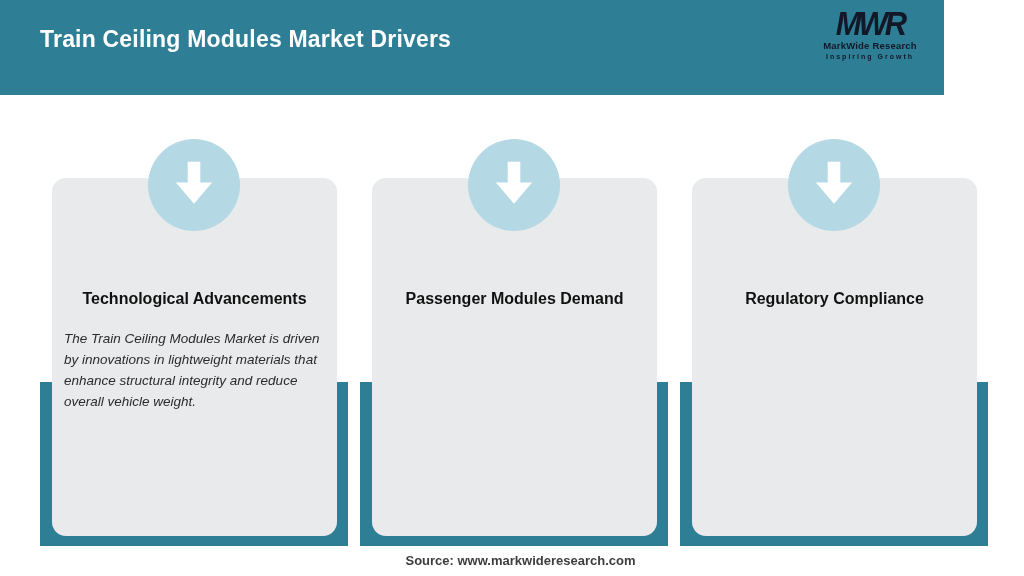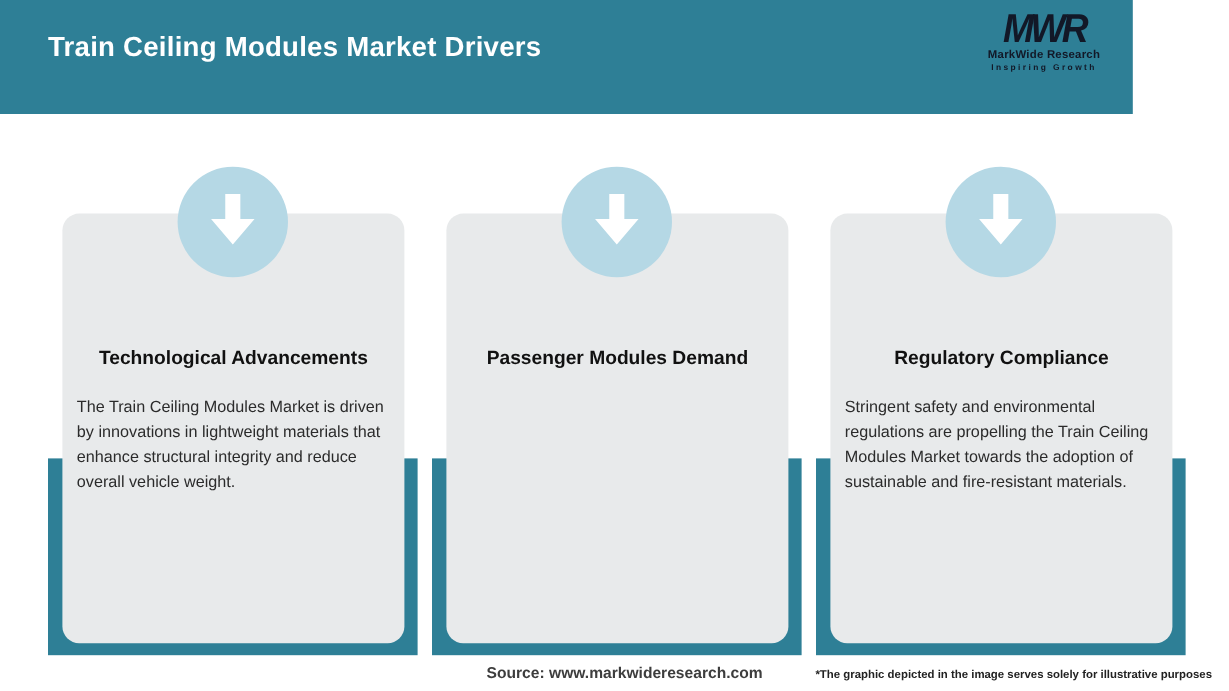--- a/index.html
+++ b/index.html
@@ -104,20 +104,21 @@
     color: #111111;
     margin-top: 36px;
   }
   .card-body {
     position: absolute;
     top: 150px;
     left: 12px; right: 10px;
     font-size: 13.5px;
     line-height: 21px;
     color: #2b2b2b;
+    font-style: italic;
   }
 
   
   .footer-source {
     position: absolute;
     top: 553px;
     left: 0;
     width: 1024px;
     text-align: center;
     font-size: 13px;
@@ -156,21 +157,20 @@
     <div class="card-title">Technological Advancements</div>
     <div class="card-body">The Train Ceiling Modules Market is driven by innovations in lightweight materials that enhance structural integrity and reduce overall vehicle weight.</div>
   </div>
 
   <div class="card card-2">
     <div class="card-title">Passenger Modules Demand</div>
   </div>
 
   <div class="card card-3">
     <div class="card-title">Regulatory Compliance</div>
-    <div class="card-body">Stringent safety and environmental regulations are propelling the Train Ceiling Modules Market towards the adoption of sustainable and fire-resistant materials.</div>
   </div>
 
   <div class="circle circle-1">
     <span>
       <svg width="58" height="58" viewBox="0 0 24 24">
         <path d="M9.4 3.2 h5.2 v8.6 h4.9 L12 20.6 L4.5 11.8 h4.9 Z" fill="#ffffff"></path>
       </svg>
     </span>
   </div>
   <div class="circle circle-2">
@@ -182,15 +182,14 @@
   </div>
   <div class="circle circle-3">
     <span>
       <svg width="58" height="58" viewBox="0 0 24 24">
         <path d="M9.4 3.2 h5.2 v8.6 h4.9 L12 20.6 L4.5 11.8 h4.9 Z" fill="#ffffff"></path>
       </svg>
     </span>
   </div>
 
   <div class="footer-source">Source: www.markwideresearch.com</div>
-  <div class="footnote">*The graphic depicted in the image serves solely for illustrative purposes</div>
 
 </div>
 
 </body></html>

